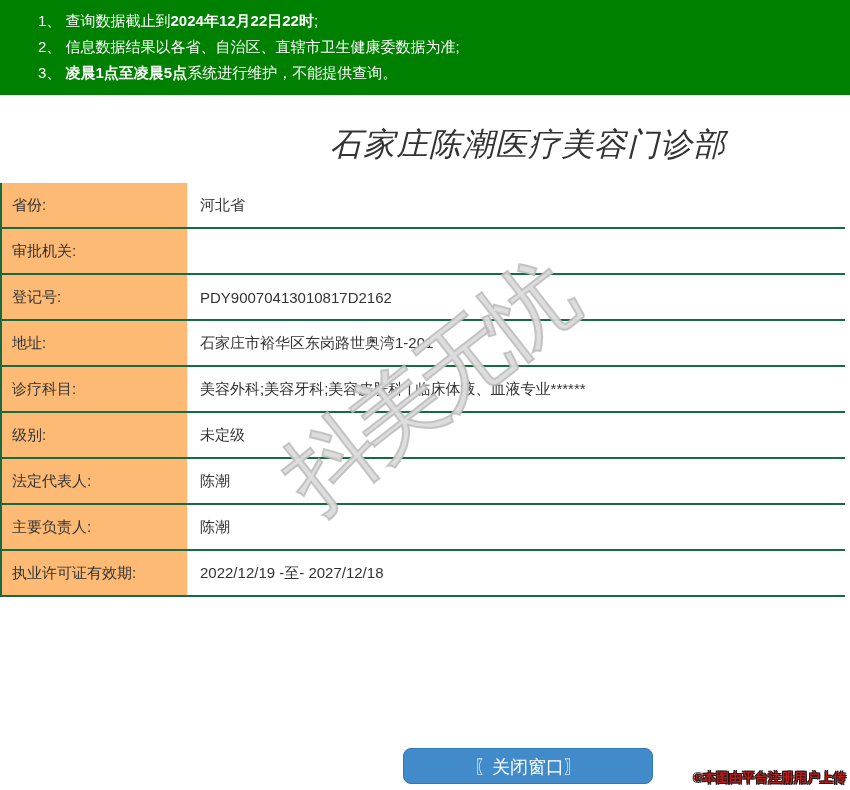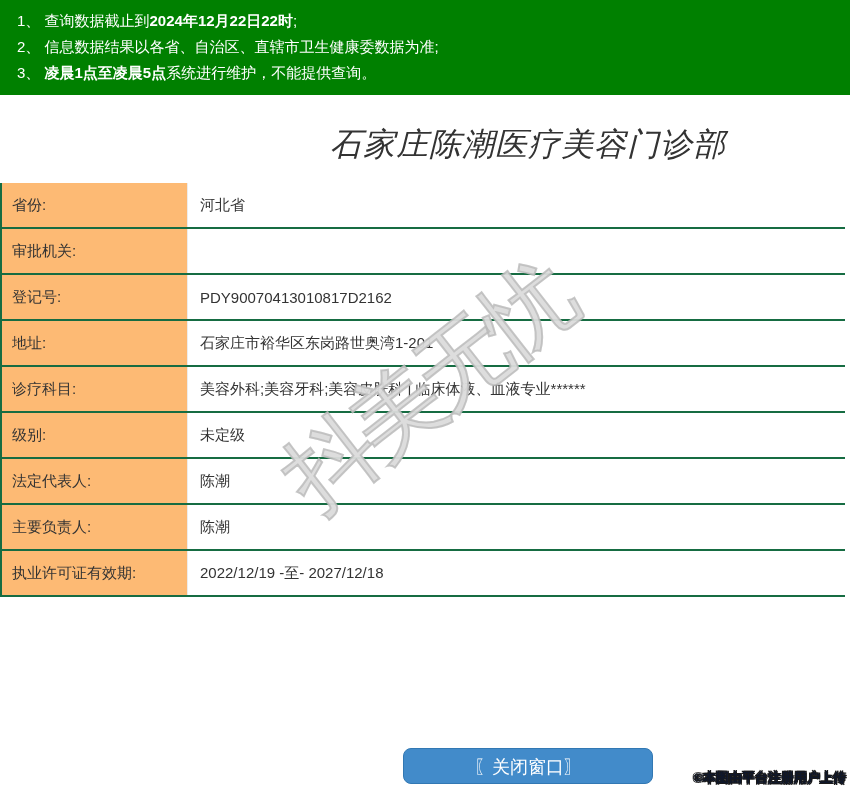--- a/index.html
+++ b/index.html
@@ -5,21 +5,21 @@
   html,body { margin:0; padding:0; }
   body {
     width:850px; height:790px; position:relative; overflow:hidden;
     background:#ffffff; color:#333333;
     font-family:"Liberation Sans","DejaVu Sans",sans-serif;
   }
 
   
   .notice {
     background:#008000; color:#ffffff;
-    padding:8px 10px 9px 17px;
+    padding:8px 10px 9px 38px;
   }
   .notice-line { font-size:15px; line-height:26px; white-space:nowrap; }
   .notice-line b { font-weight:bold; }
 
   
   .page-title {
     margin:33px 0 0 206px; height:32px; line-height:32px;
     text-align:center; font-size:32px; font-weight:400;
     letter-spacing:1px; color:#333333;font-style:italic;
   }
@@ -61,21 +61,21 @@
     line-height:100px; text-align:center;
     font-size:90px; letter-spacing:-7px; font-weight:400;
     color:rgba(255,255,255,0.5);
     -webkit-text-stroke:2px rgba(185,185,185,0.8);
     text-shadow:0 0 1px rgba(180,180,180,0.9);
     transform:rotate(-38deg); pointer-events:none; z-index:5;
     white-space:nowrap;
   }
   .watermark-corner {
     position:absolute; right:4px; bottom:3px; z-index:6;
-    font-size:13px; font-weight:bold; color:#0f172a;
+    font-size:13px; font-weight:bold; color:#b91c1c;
     text-shadow:-1px -1px 0 #1a1a1a, 1px -1px 0 #1a1a1a,
                 -1px 1px 0 #1a1a1a, 1px 1px 0 #1a1a1a;
     pointer-events:none; white-space:nowrap;
   }
 </style>
 </head>
 <body>
 
 <div class="notice">
   <div class="notice-line"><span>1、 查询数据截止到</span><b>2024年12月22日22时</b><span>;</span></div>

